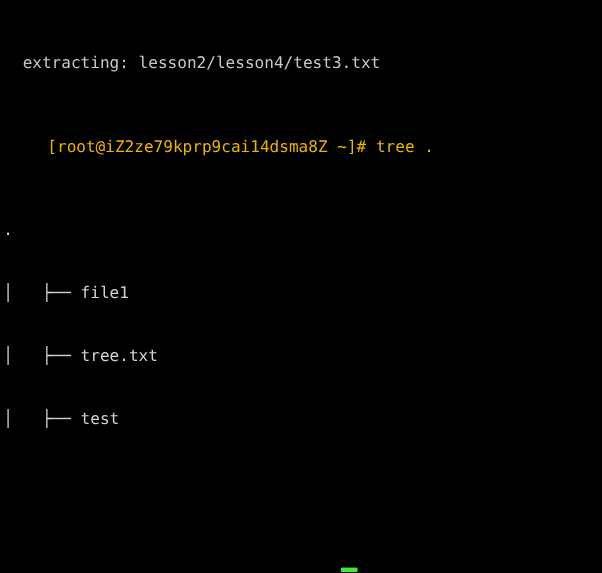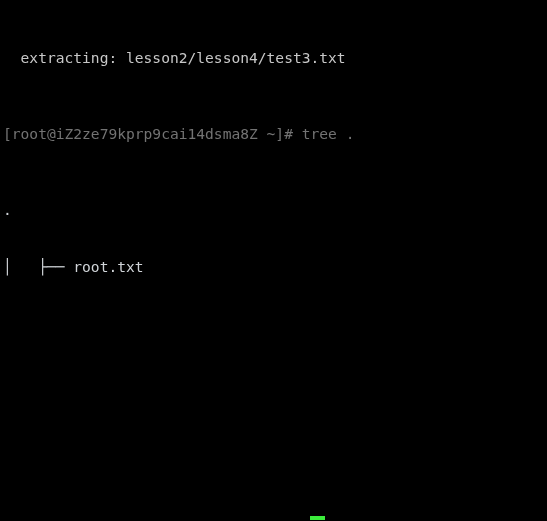--- a/index.html
+++ b/index.html
@@ -38,21 +38,21 @@
   .line {
     white-space: pre;
     height: 19px;
     line-height: 19px;
     display: block;
     color: #d6d6d6;
   }
   .dim-scroll {
     color: #c8c8c8;
   }
-  .prompt-line { color: #737373; }
+  .prompt-line { color: #eab308; margin-left: 40px; }
   .tree-line { color: #d0d4d8; }
   .cursor {
     position: absolute;
     left: 310px;
     top: 516px;
     width: 15px;
     height: 4px;
     background: #3bec3b;
   }
 </style>
@@ -61,21 +61,23 @@
 
 <div id="terminal" style="background: rgb(0, 0, 0); color: rgb(214, 214, 214);">
 
   <div class="screen">
 
     <span class="line dim-scroll">  extracting: lesson2/lesson4/test3.txt</span>
 
     <span class="line prompt-line">[root@iZ2ze79kprp9cai14dsma8Z ~]# tree .</span>
 
     <span class="line tree-line">.</span>
-    <span class="line tree-line">│   ├── root.txt</span>
+    <span class="line tree-line">│   ├── file1</span>
+    <span class="line tree-line">│   ├── tree.txt</span>
+    <span class="line tree-line">│   ├── test</span>
     
     
     
     
     
     
     
     
     
     

